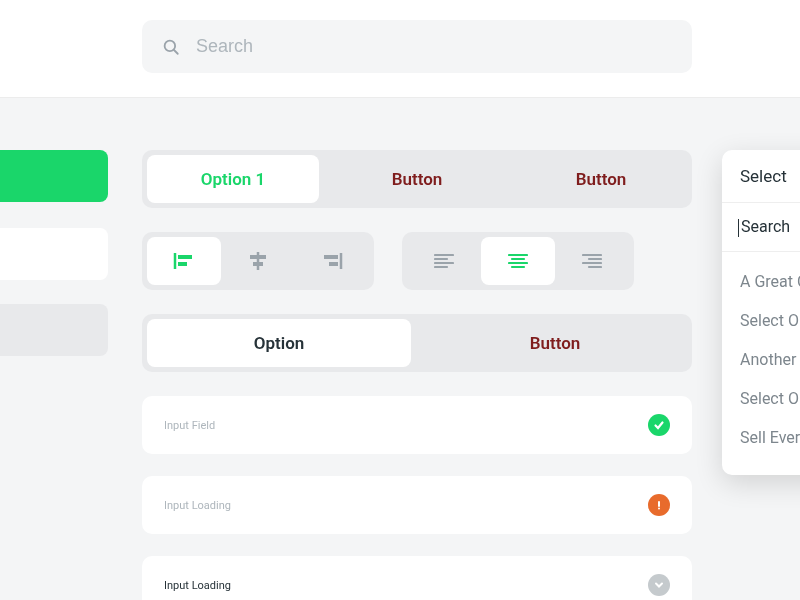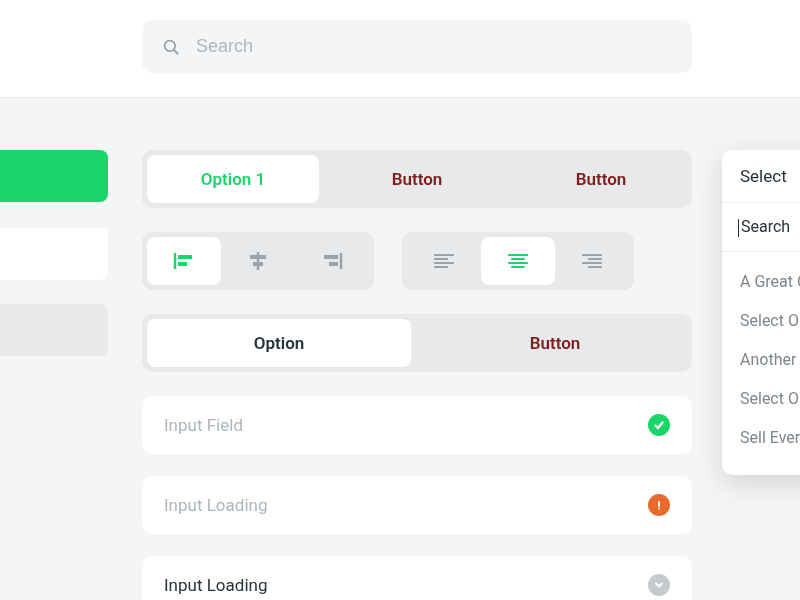--- a/index.html
+++ b/index.html
@@ -119,21 +119,21 @@
     width: 550px;
     background: #fff;
     border-radius: 10px;
     padding: 18px 22px;
     display: flex;
     align-items: center;
     justify-content: space-between;
     margin-bottom: 22px;
   }
   .field .label {
-    font-size: 17px;
+    font-size: 11px;
     color: #aeb6bc;
   }
   .field.darklabel .label { color: #263238; }
   .status-dot {
     width: 22px;
     height: 22px;
     border-radius: 50%;
     display: flex;
     align-items: center;
     justify-content: center;

